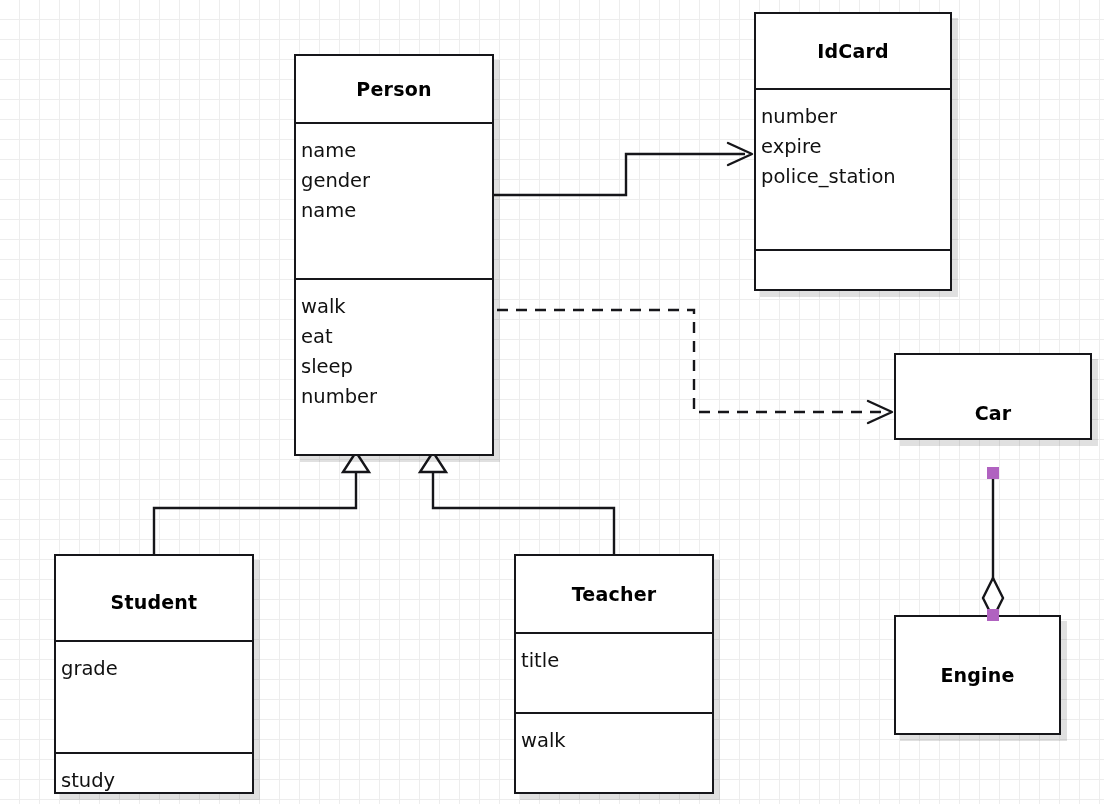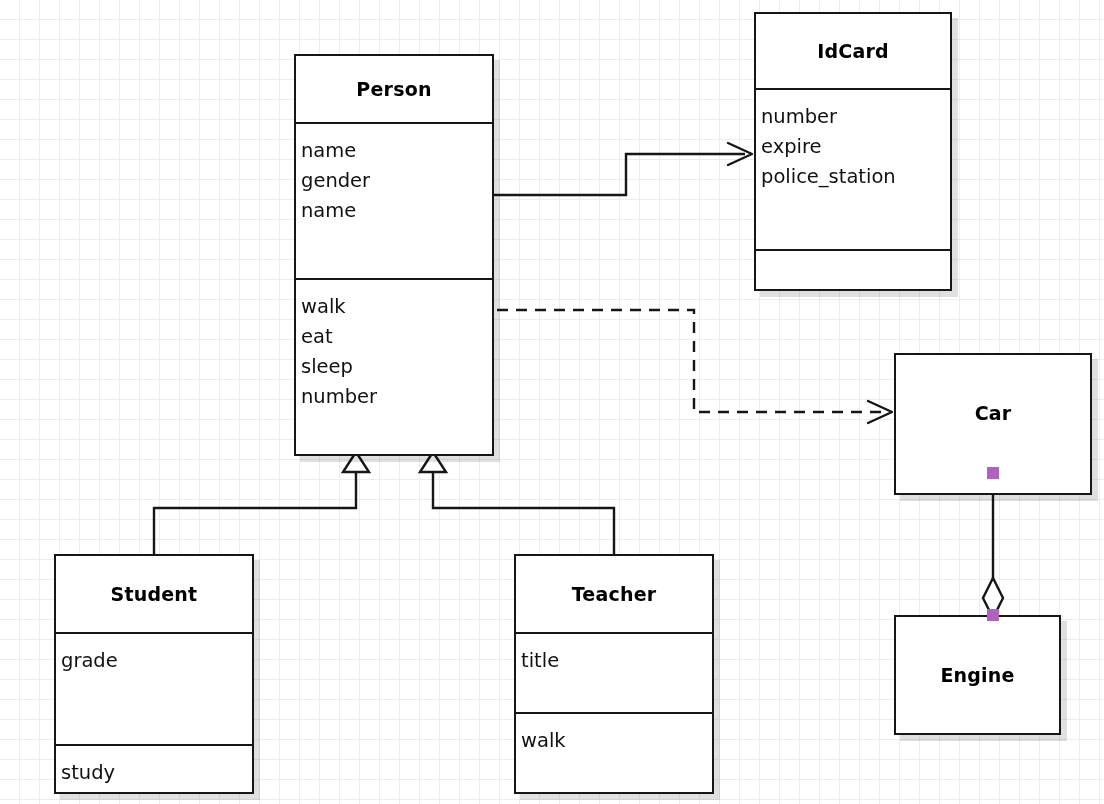--- a/index.html
+++ b/index.html
@@ -133,21 +133,21 @@
     </div>
     <div class="compartment member-list" style="height:161px;">
       <div class="member">number</div>
       <div class="member">expire</div>
       <div class="member">police_station</div>
     </div>
     <div class="compartment member-list" style="height:40px;"></div>
   </div>
 
   <div class="uml-class" style="left:54px; top:554px; width:200px; height:240px;">
-    <div class="compartment class-title" style="height:76px;">
+    <div class="compartment class-title" style="height:76px;margin-top:8px;">
       <span>Student</span>
     </div>
     <div class="compartment member-list" style="height:76px;">
       <div class="member">grade</div>
     </div>
     <div class="compartment member-list" style="height:80px;margin-top:36px;">
       <div class="member">study</div>
     </div>
   </div>
 
@@ -156,21 +156,21 @@
       <span>Teacher</span>
     </div>
     <div class="compartment member-list" style="height:80px;">
       <div class="member">title</div>
     </div>
     <div class="compartment member-list" style="height:80px;">
       <div class="member">walk</div>
     </div>
   </div>
 
-  <div class="uml-class" style="left:894px; top:353px; width:198px; height:142px;">
+  <div class="uml-class" style="left:894px; top:353px; width:198px; height:87px;">
     <div class="compartment class-title" style="height:116px;">
       <span>Car</span>
     </div>
   </div>
 
   <div class="uml-class" style="left:894px; top:615px; width:167px; height:120px;">
     <div class="compartment class-title" style="height:116px;">
       <span>Engine</span>
     </div>
   </div>

